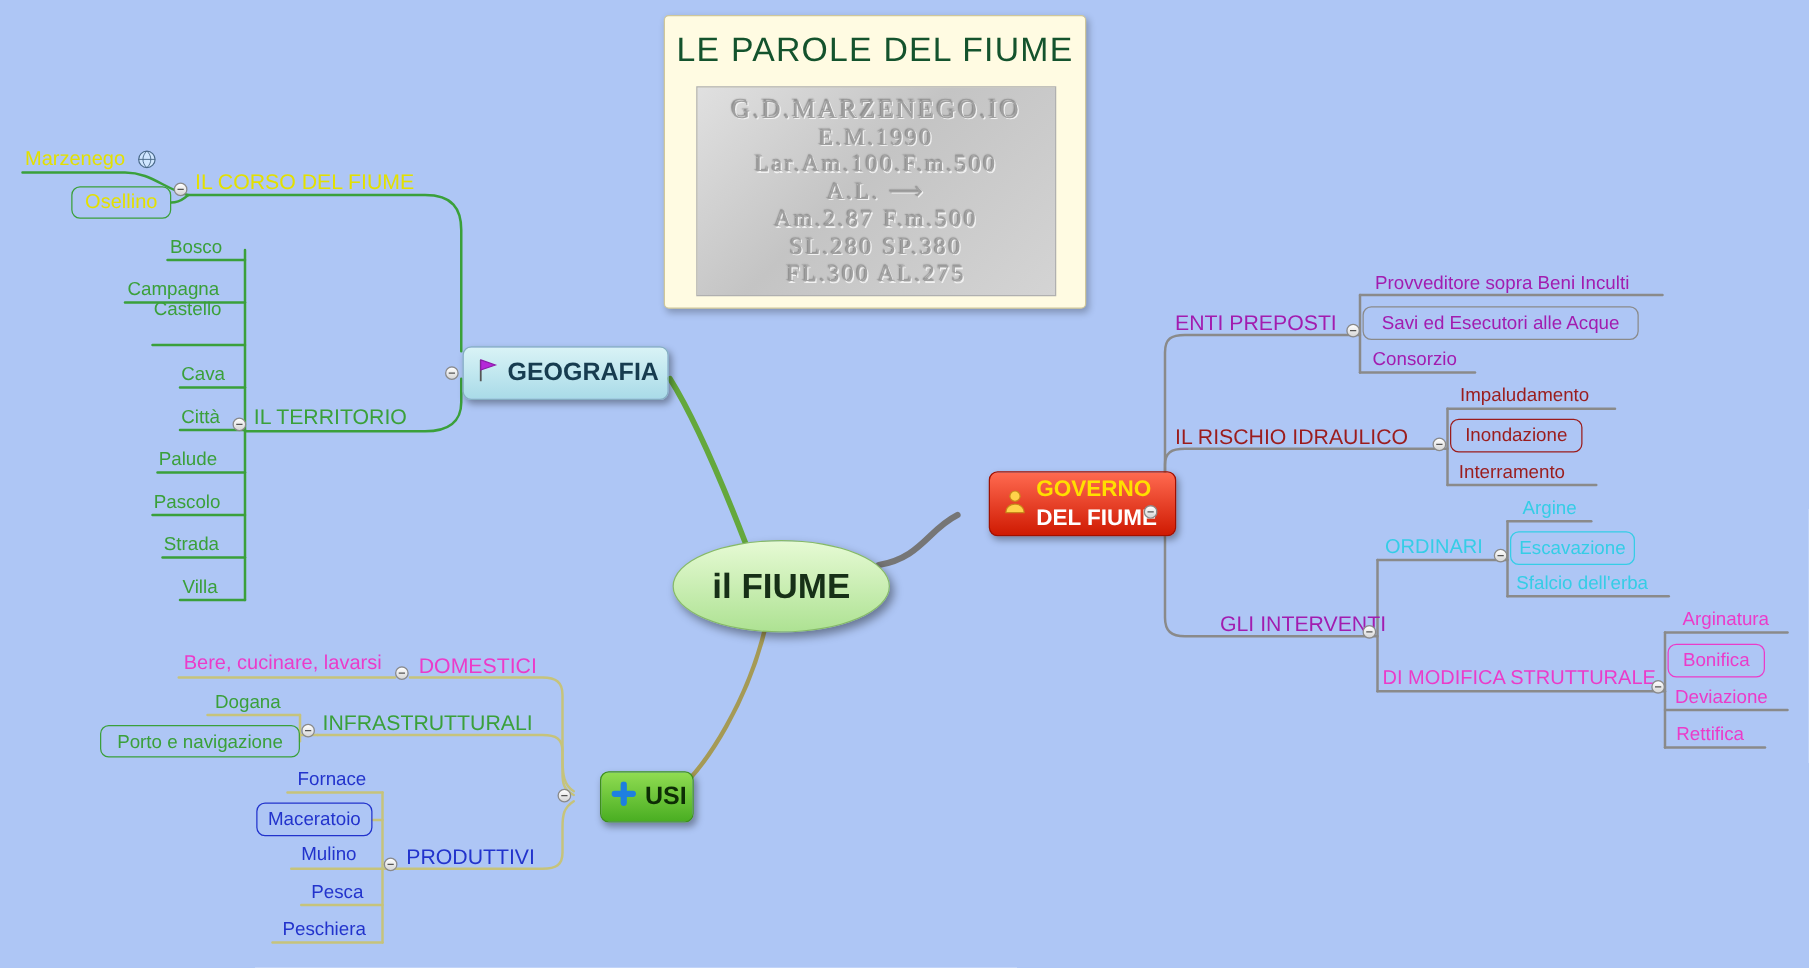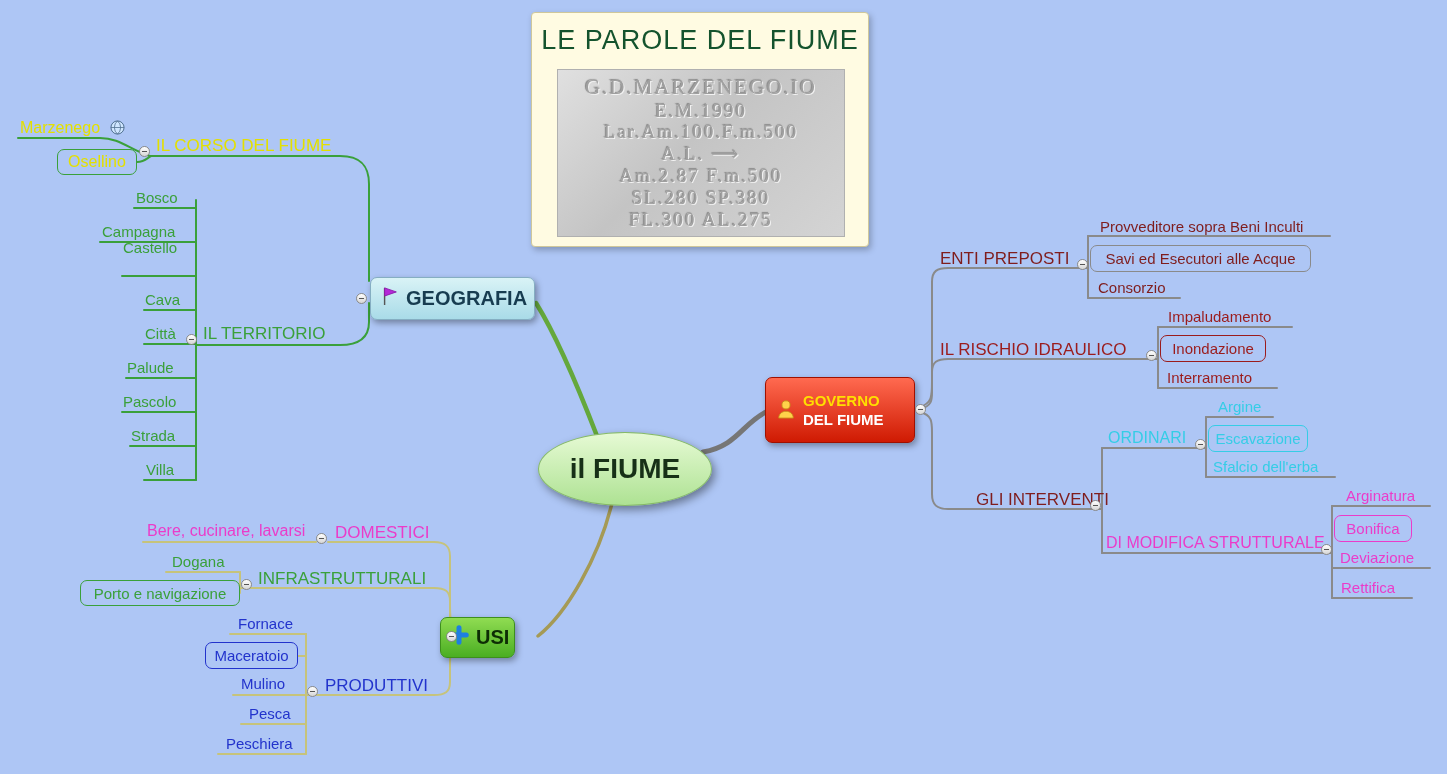--- a/index.html
+++ b/index.html
@@ -7,43 +7,43 @@
     position:relative; width:1447px; height:774px;
     background:#aec6f5; overflow:hidden;
     font-family:"Liberation Sans", sans-serif;
   }
   svg.connectors { position:absolute; left:0; top:0; }
 
   
   .n { position:absolute; white-space:nowrap; font-size:15px; z-index:3; }
   .fs16{font-size:16px} .fs17{font-size:17px}
 
-  .c-yellow{color:#e3e000} .c-green{color:#3aa03a} .c-dark{color:#7f1d1d}
+  .c-yellow{color:#e3e000} .c-green{color:#3aa03a} .c-dark{color:#a21caf}
   .c-darkred{color:#9b1c1c} .c-cyan{color:#35cde6} .c-magenta{color:#eb3bc9}
   .c-blue{color:#2233cc}
 
   .boxed { border:1.5px solid; border-radius:7px; display:flex;
            align-items:center; justify-content:center; box-sizing:border-box; }
   .b-green{border-color:#3aa03a} .b-gray{border-color:#8a8a8a}
   .b-darkred{border-color:#9b1c1c} .b-cyan{border-color:#35cde6}
   .b-magenta{border-color:#eb3bc9} .b-blue{border-color:#2233cc}
 
   
   .topic { position:absolute; display:flex; align-items:center; gap:7px;
            border-radius:7px; box-shadow:2px 3px 6px rgba(0,0,0,.35);
            padding:16px 10px; box-sizing:border-box; z-index:4; }
   .geografia { left:370px; top:277px; width:165px; height:43px;
     background:linear-gradient(#d9f3f6,#a9dbe8); border:1px solid #85aec2;
     color:#173c50; font-size:20px; font-weight:bold; }
-  .governo { left:765px; top:377px; width:150px; height:66px;
+  .governo { left:791px; top:377px; width:150px; height:52px;
     background:linear-gradient(#ff6a50,#cf1a02); border:1px solid #a01000;
-    font-size:15px; font-weight:bold; }
+    font-size:18px; font-weight:bold; }
   .gov-lines{display:flex; flex-direction:column; line-height:1.3;}
   .gov-line1{color:#ffdf00} .gov-line2{color:#ffffff}
-  .usi { left:440px; top:617px; width:75px; height:41px;
+  .usi { left:480px; top:617px; width:75px; height:41px;
     background:linear-gradient(#90dc52,#4aae22); border:1px solid #3d8f1c;
     color:#0d2d05; font-size:20px; font-weight:bold; padding:0 8px;}
 
   .root-node { position:absolute; left:538px; top:432px; width:172px; height:72px;
     background:linear-gradient(#e6fad4,#aee293); border:1px solid #86b968;
     border-radius:50%; display:flex; align-items:center; justify-content:center;
     font-size:28px; font-weight:bold; color:#173017;
     box-shadow:3px 4px 8px rgba(0,0,0,.4); z-index:4; }
 
   .collapse { position:absolute; width:11px; height:11px; border-radius:50%;

